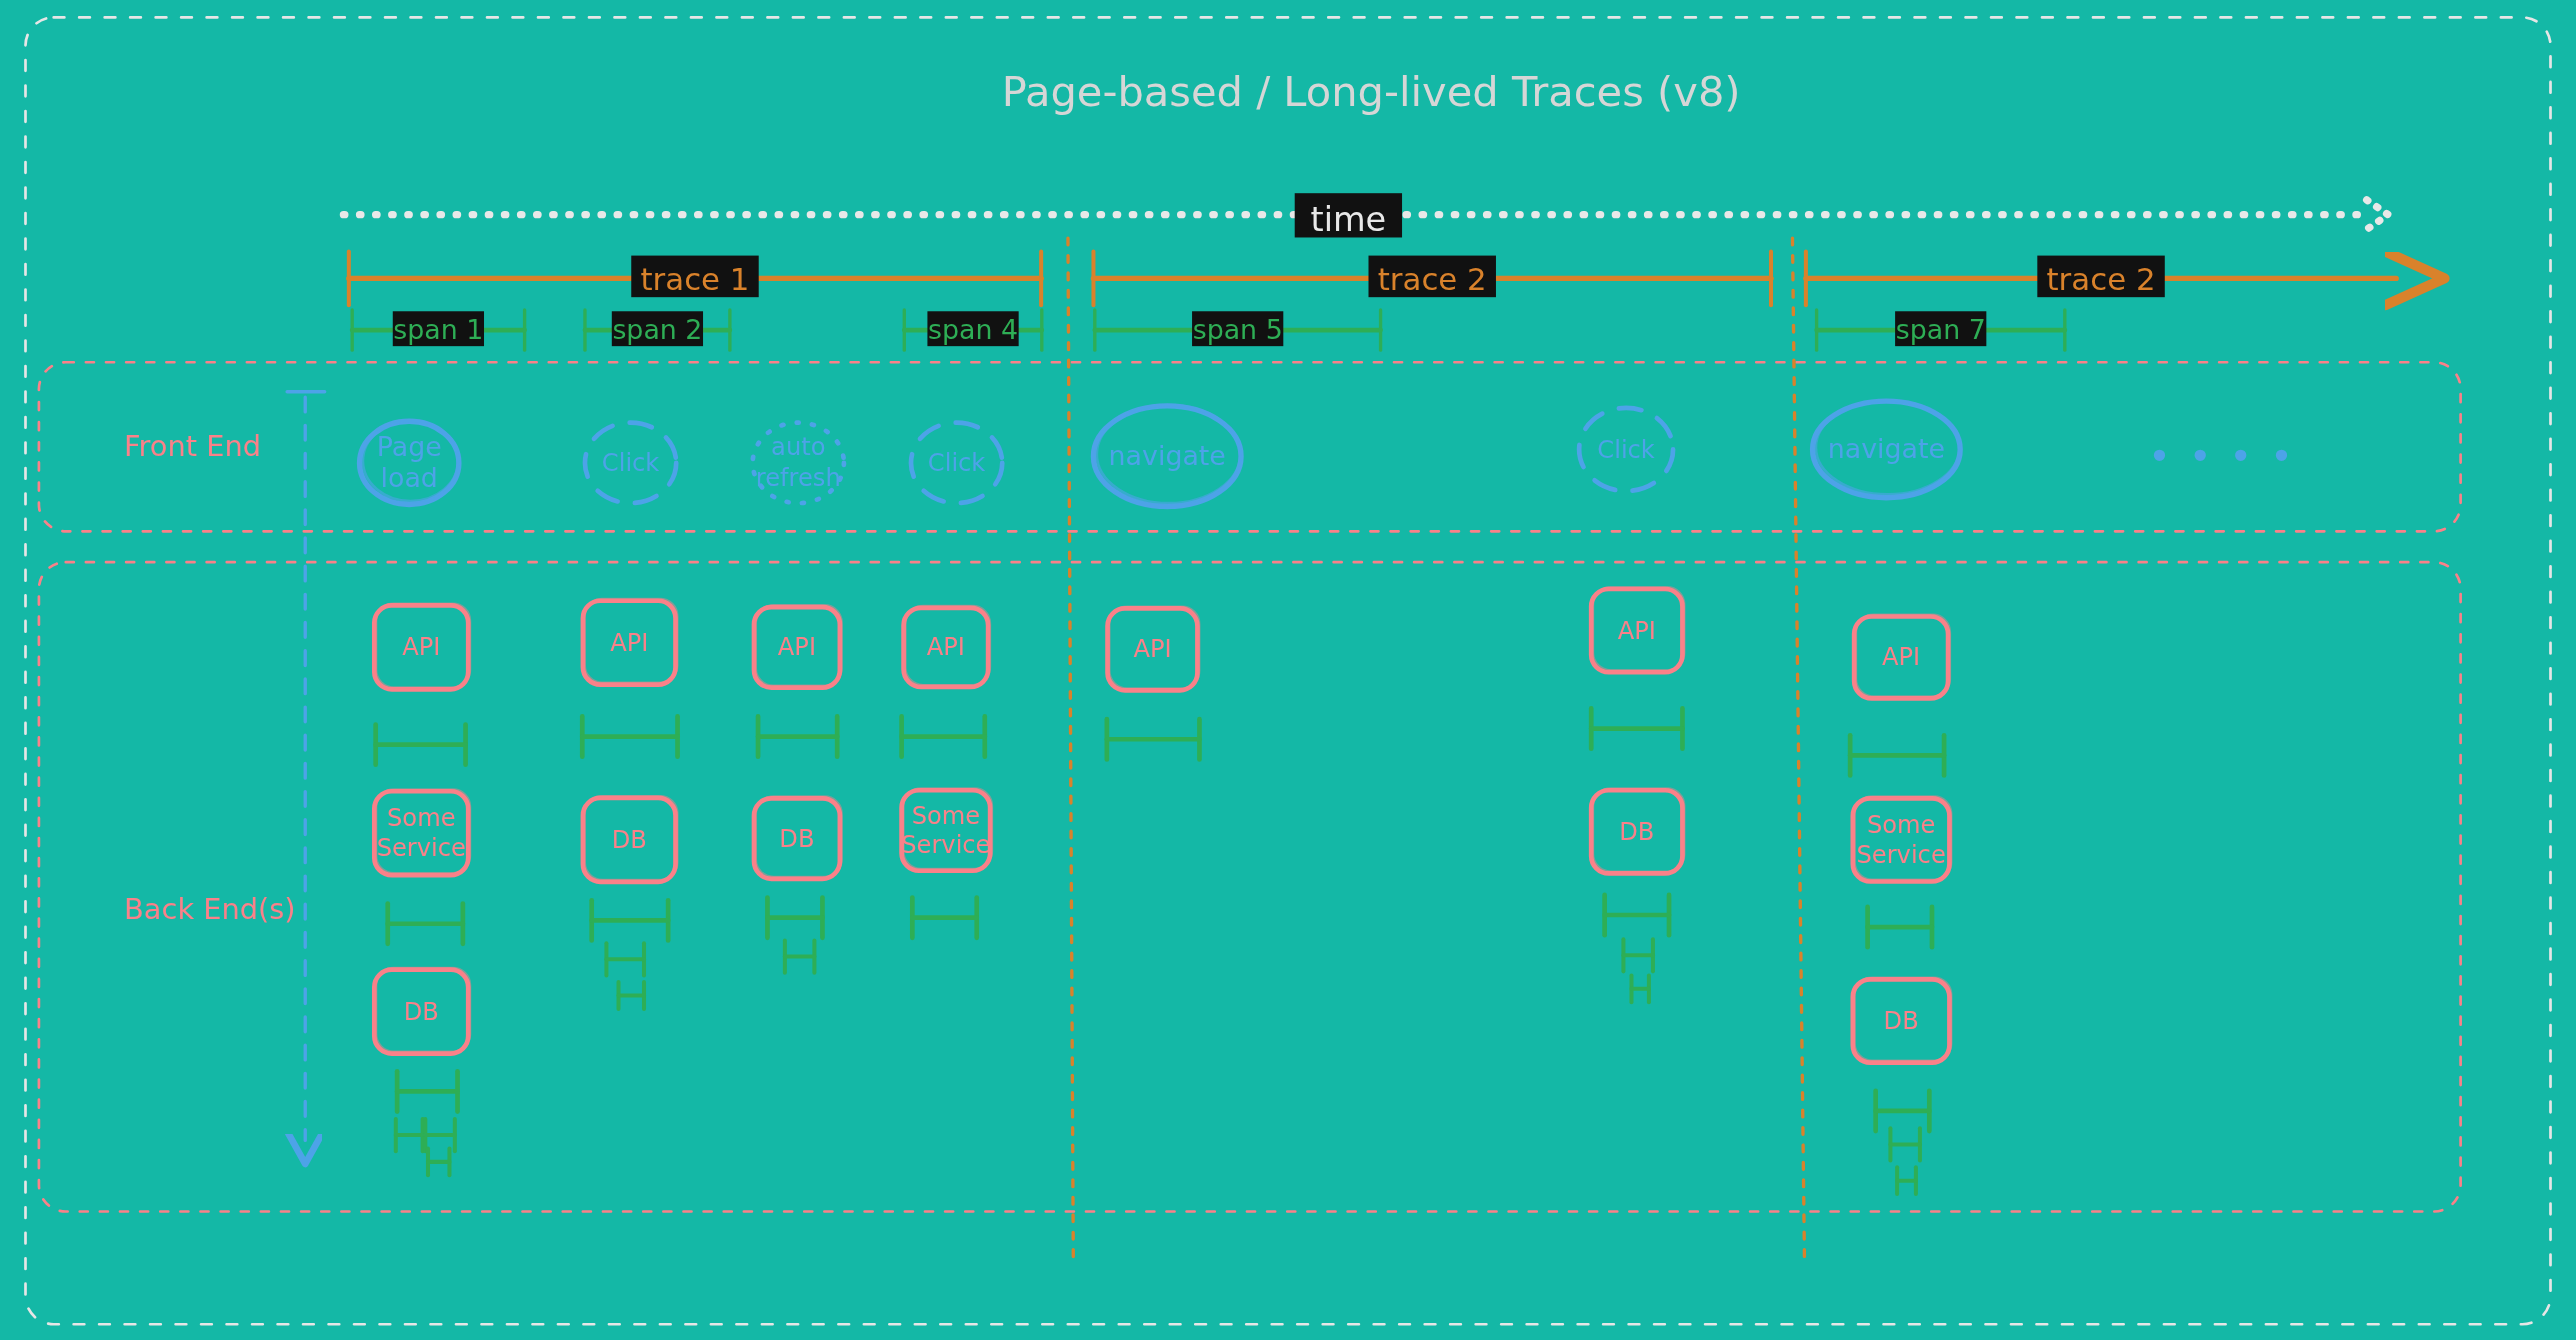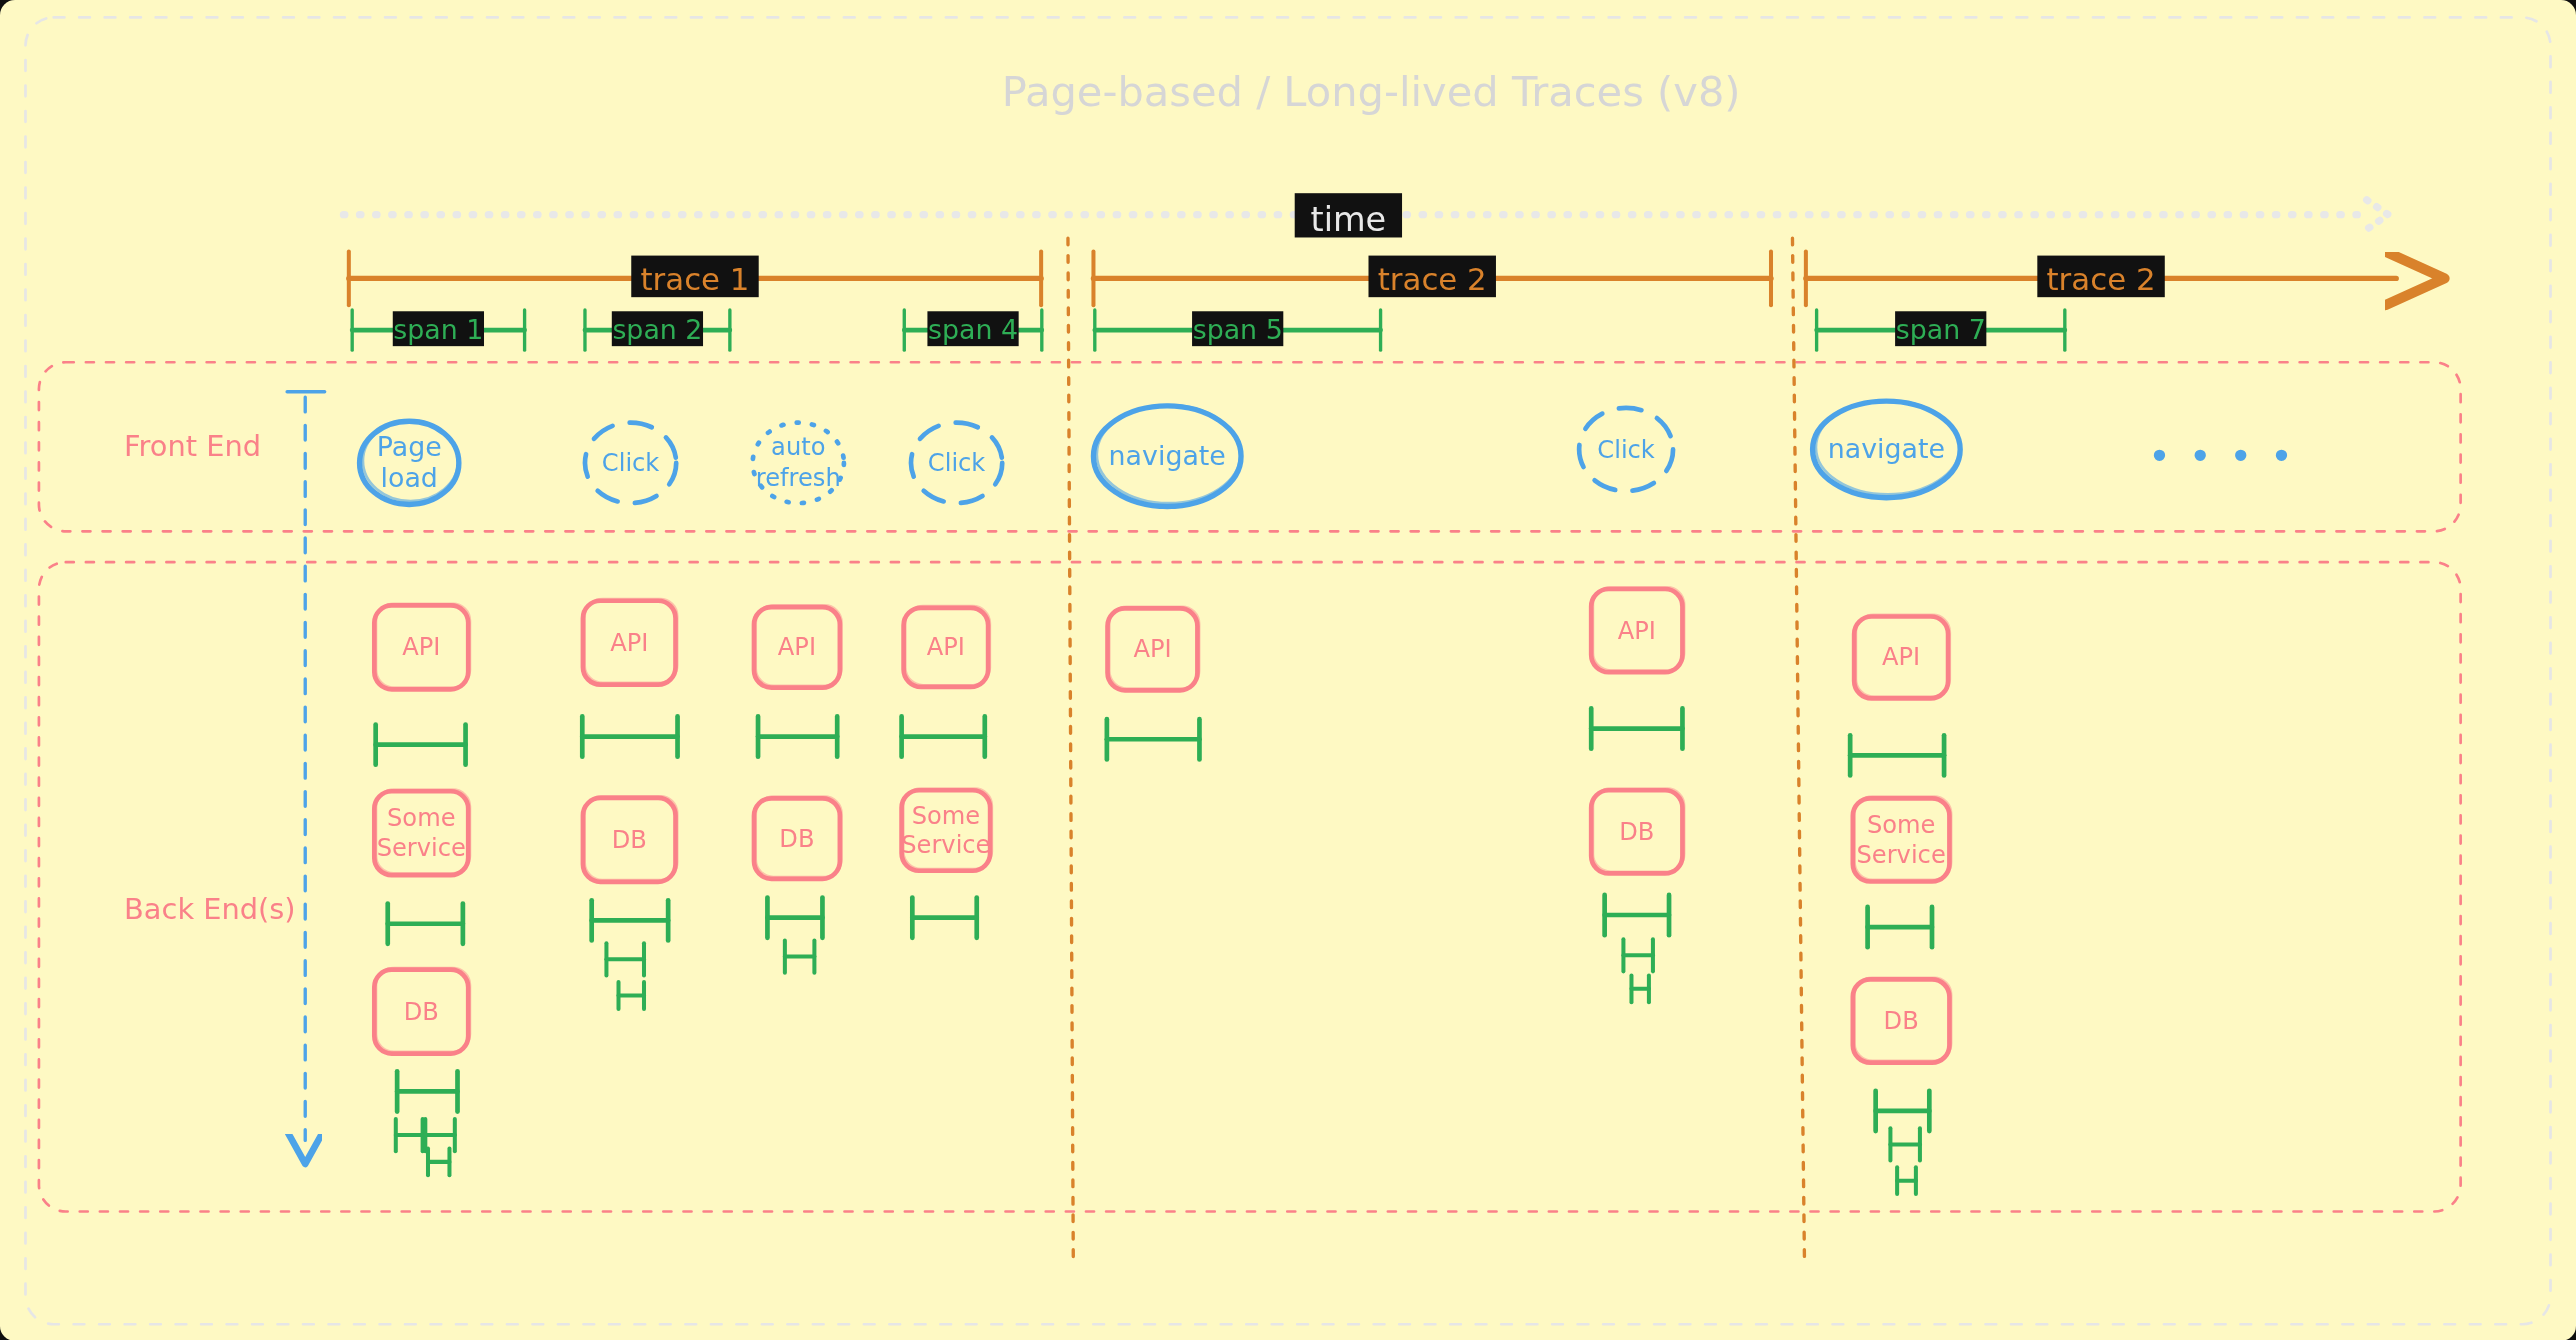--- a/index.html
+++ b/index.html
@@ -1,18 +1,18 @@
 <!DOCTYPE html>
 <html style="font-size:10.7px"><head>
 <meta charset="utf-8">
 <style>
   html,body{margin:0;padding:0;background:#0f0f0f;}
   body{width:2576px;height:1341px;overflow:hidden;
        font-family:"DejaVu Sans",sans-serif;}
-  #stage{position:relative;width:2576px;height:1341px;background:#fef9c3;border-radius:15px;}
+  #stage{position:relative;width:2576px;height:1341px;background:#14b8a6;}
   svg#canvas{position:absolute;left:0;top:0;width:2576px;height:1341px;}
   .lbl{font-family:"DejaVu Sans",sans-serif;}
   text{paint-order:stroke;}
 </style>
 </head>
 <body>
 
 <div id="stage">
 <svg id="canvas" viewBox="0 0 3840 1999">
   <defs>

